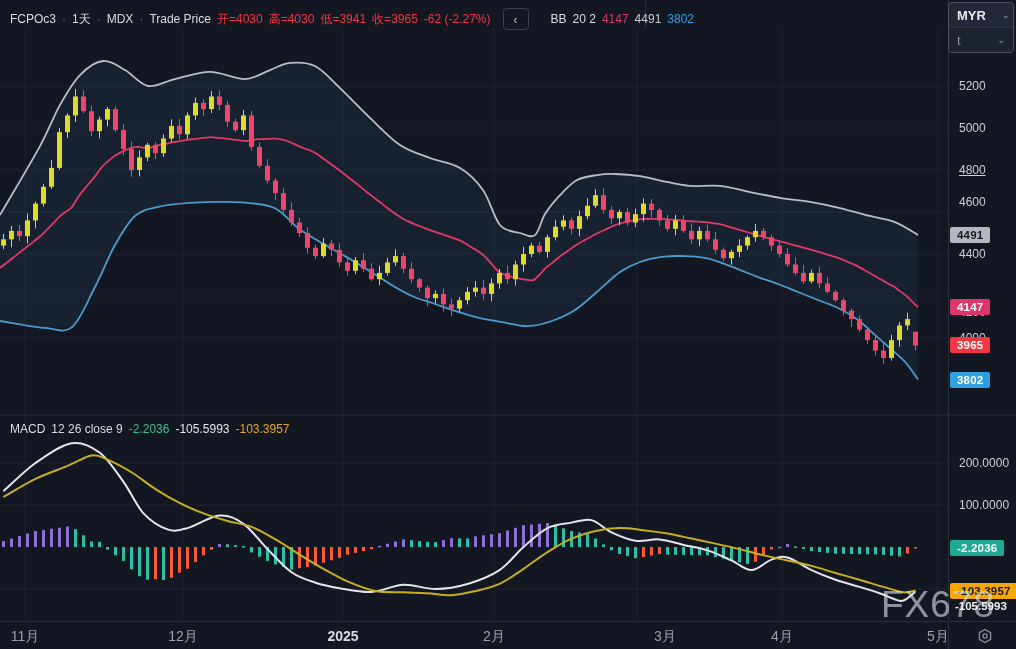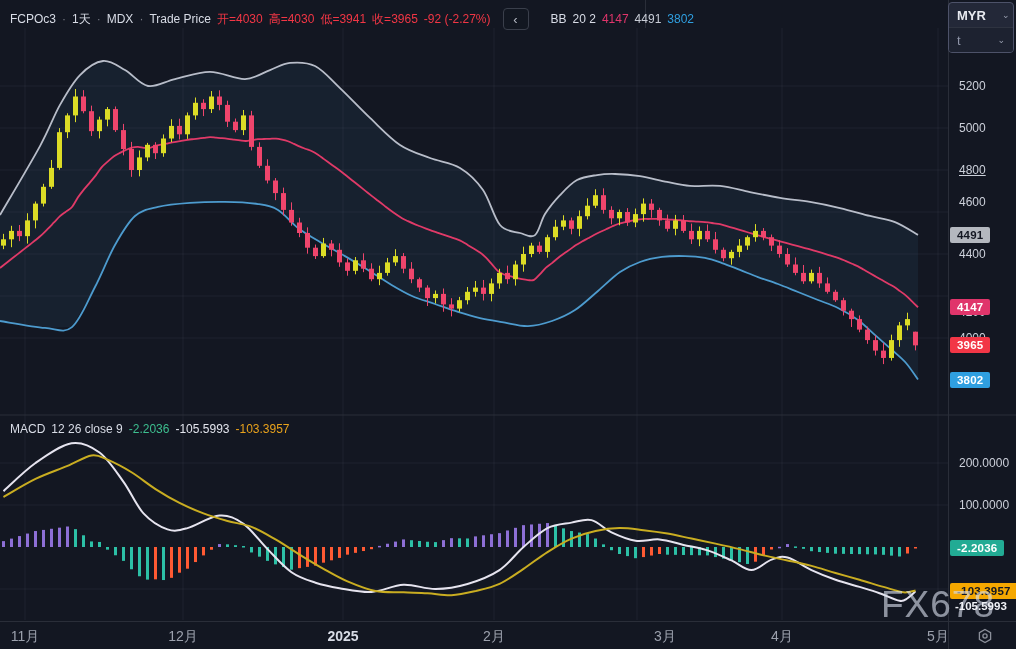--- a/index.html
+++ b/index.html
@@ -452,21 +452,21 @@
     <span class="dot-sep">·</span>
     <span class="sym">1天</span>
     <span class="dot-sep">·</span>
     <span class="sym">MDX</span>
     <span class="dot-sep">·</span>
     <span class="sym">Trade Price</span>
     <span class="ohlc"><b>开</b><b>=</b><b>4030</b></span>
     <span class="ohlc"><b>高</b><b>=</b><b>4030</b></span>
     <span class="ohlc"><b>低</b><b>=</b><b>3941</b></span>
     <span class="ohlc"><b>收</b><b>=</b><b>3965</b></span>
-    <span class="ohlc">-92 (-2.27%)</span>
+    <span class="ohlc">-62 (-2.27%)</span>
     <span id="collapse-btn">
         <span>‹</span>
       </span>
     <span class="sym" style="margin-left:16px">BB</span>
     <span class="sym">20 2</span>
     <span class="bb-val-basis">4147</span>
     <span class="bb-val-upper">4491</span>
     <span class="bb-val-lower">3802</span>
   </div>
   <div id="legend-divider"></div>

